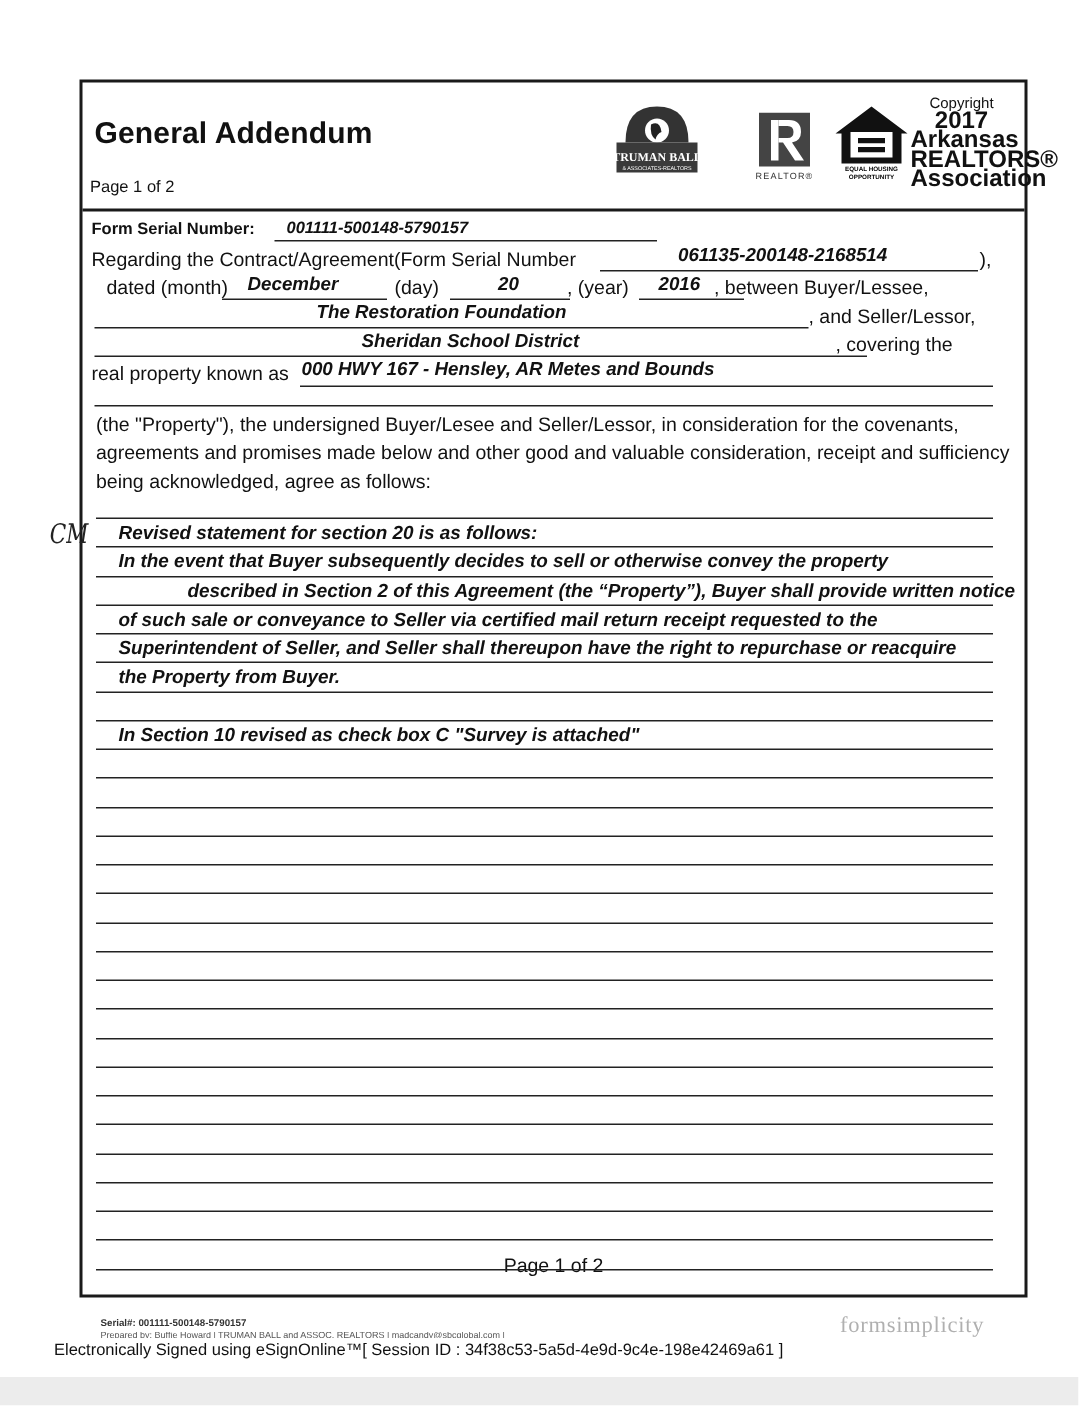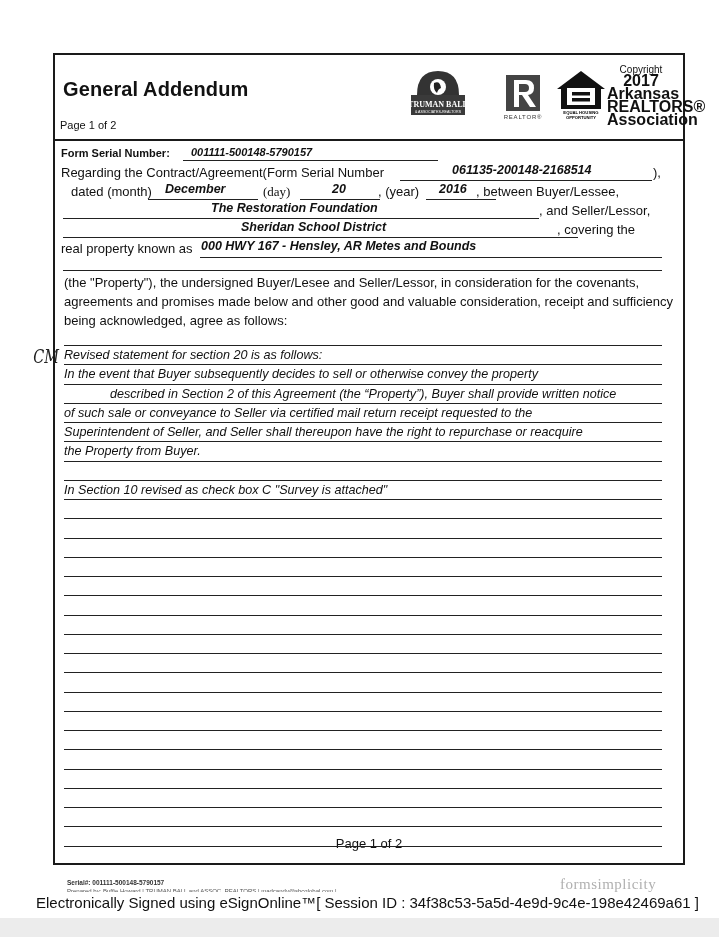--- a/index.html
+++ b/index.html
@@ -20,29 +20,29 @@
   .logo-eho { position: absolute; left: 500px; top: 14px; width: 52px; height: 52px; }
   .copyright { position: absolute; left: 552px; top: 9px; width: 68px; text-align: center; font-size: 10px; line-height: 11px; }
   .copyright b { font-size: 16px; }
 
   .line { position: absolute; border-bottom: 1px solid #222; height: 0; }
   .fld { position: absolute; font-style: italic; font-weight: bold; font-size: 12.5px; white-space: nowrap; }
   .txt { position: absolute; font-size: 13px; white-space: nowrap; }
   .body { position: absolute; left: 9px; font-size: 13px; line-height: 19px; width: 610px; }
 
   .rule { position: absolute; left: 9px; width: 598px; border-bottom: 1.5px solid #222; }
-  .para-line { position: absolute; left: 9px; font-style: italic; font-weight: normal; font-size: 12.6px; white-space: nowrap; }
+  .para-line { position: absolute; left: 24px; font-style: italic; font-weight: bold; font-size: 12.6px; white-space: nowrap; }
   .page-bottom { position: absolute; left: 0; width: 628px; top: 781px; text-align: center; font-size: 13px; }
 
   .initials { position: absolute; left: 30px; top: 346px; font-family: "DejaVu Serif", serif; font-style: italic; font-size: 18px; color: #222; transform: scaleX(0.8); }
 
   .footer-serial { position: absolute; left: 67px; top: 879px; font-size: 6.5px; font-weight: bold; color: #333; }
   .footer-prepared { position: absolute; left: 67px; top: 888px; font-size: 6px; color: #555; height: 4px; overflow: hidden; }
   .footer-brand { position: absolute; left: 560px; top: 876px; font-family: "Liberation Serif", serif; font-size: 15px; color: #b0b0b0; letter-spacing: 0.5px; }
-  .footer-esign { position: absolute; left: 36px; top: 894px; font-size: 15px; color: #111; }
+  .footer-esign { position: absolute; left: 36px; top: 894px; font-size: 11px; color: #111; }
 </style>
 </head>
 <body>
 
 <div class="bottom-strip"></div>
 
 <div class="frame">
 
   <div class="header">
     <div class="title">General Addendum</div>
@@ -87,21 +87,21 @@
   <div class="fld" style="left:136px; top:91px; font-size:11px;">001111-500148-5790157</div>
 
   <div class="txt" style="left:6px; top:110px;">Regarding the Contract/Agreement(Form Serial Number</div>
   <div class="line" style="left:345px; top:125px; width:252px;"></div>
   <div class="fld" style="left:397px; top:108px;">061135-200148-2168514</div>
   <div class="txt" style="left:598px; top:110px;">),</div>
 
   <div class="txt" style="left:6px; top:129px;margin-left:10px;">dated (month)</div>
   <div class="line" style="left:93px; top:144px; width:110px;"></div>
   <div class="fld" style="left:110px; top:127px;">December</div>
-  <div class="txt" style="left:208px; top:129px;font-family:Liberation Serif, serif;">(day)</div>
+  <div class="txt" style="left:208px; top:129px;">(day)</div>
   <div class="line" style="left:245px; top:144px; width:80px;"></div>
   <div class="fld" style="left:277px; top:127px;">20</div>
   <div class="txt" style="left:323px; top:129px;">, (year)</div>
   <div class="line" style="left:371px; top:144px; width:70px;"></div>
   <div class="fld" style="left:384px; top:127px;">2016</div>
   <div class="txt" style="left:421px; top:129px;">, between Buyer/Lessee,</div>
 
   <div class="line" style="left:8px; top:163px; width:476px;"></div>
   <div class="fld" style="left:156px; top:146px;">The Restoration Foundation</div>
   <div class="txt" style="left:484px; top:148px;">, and Seller/Lessor,</div>

